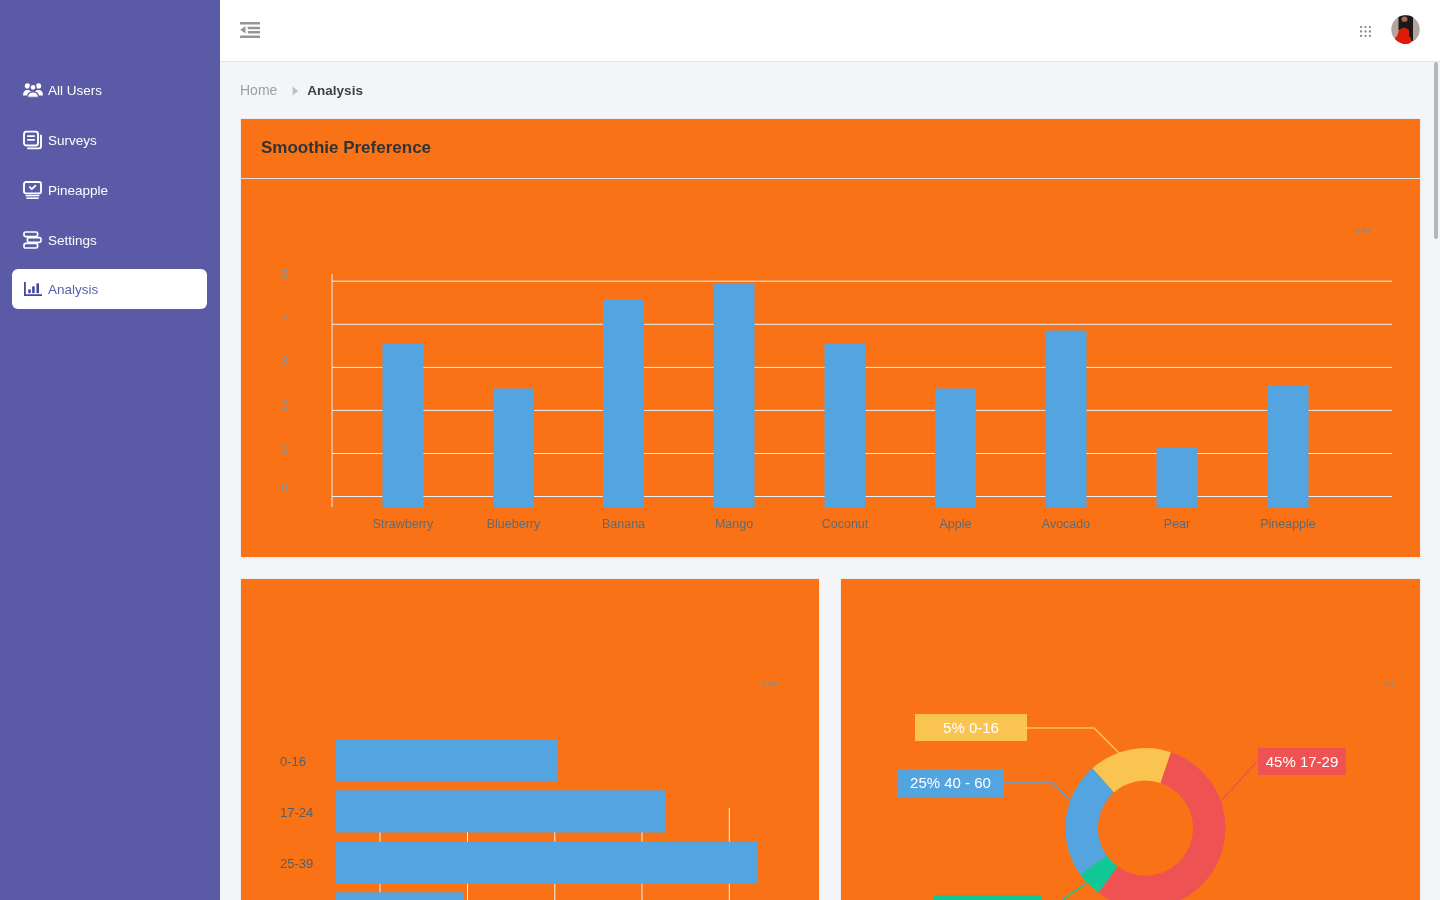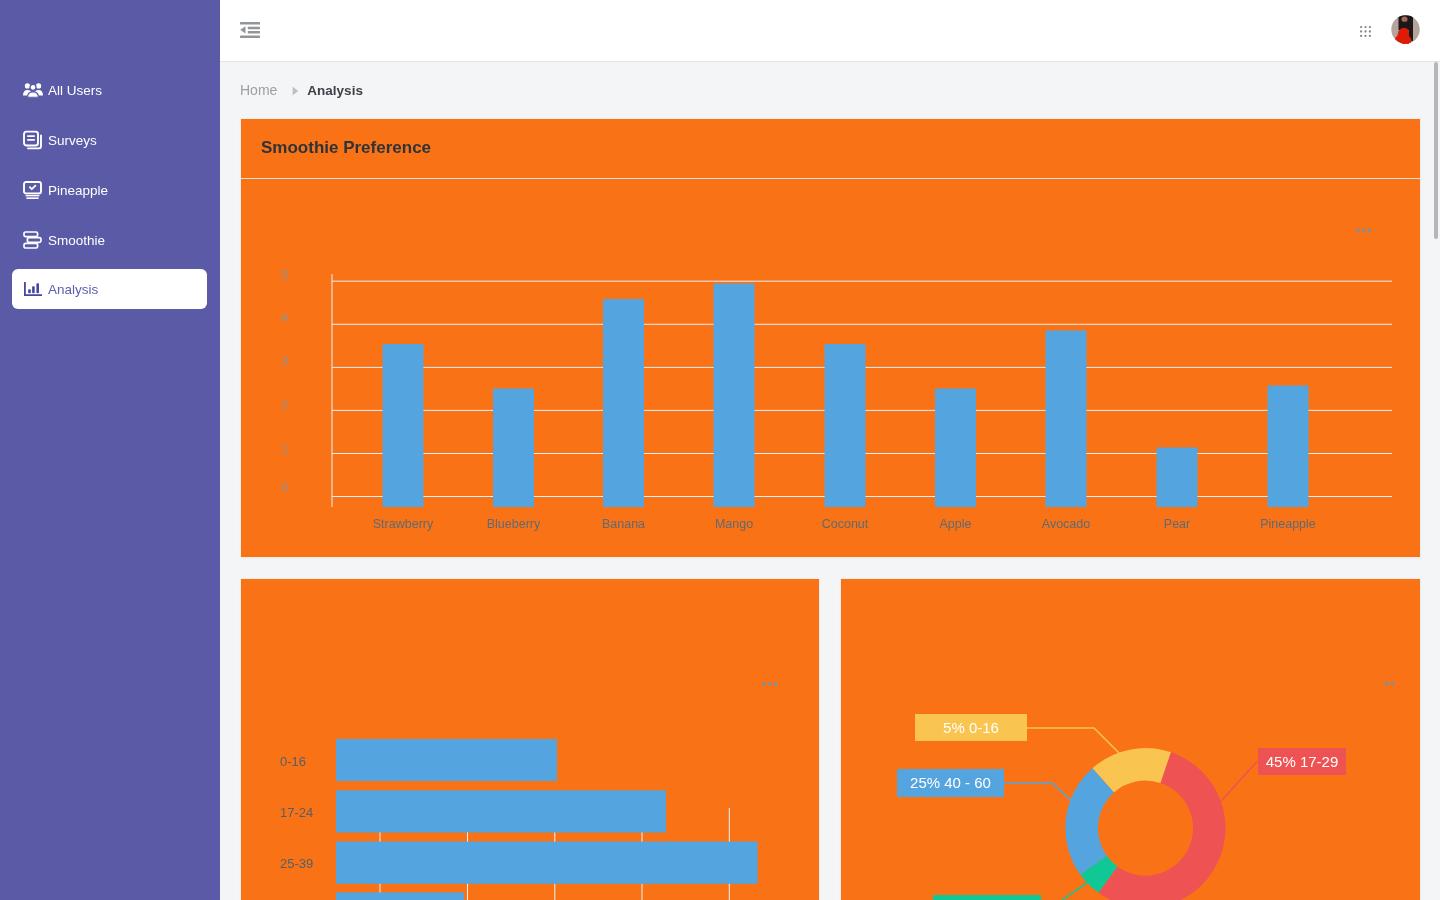--- a/index.html
+++ b/index.html
@@ -107,21 +107,21 @@
       <line x1="3.4" y1="17.2" x2="15.6" y2="17.2" stroke-width="1.6"></line>
     </svg>
     <span class="lbl">Pineapple</span>
   </div>
   <div class="mitem" style="top:220px;">
     <svg width="19" height="18" viewBox="0 0 19 18" fill="none" stroke="#ffffff">
       <rect x="1" y="1" width="13.6" height="4.6" rx="1.6" stroke-width="1.7"></rect>
       <rect x="4.4" y="6.7" width="13.6" height="4.6" rx="1.6" stroke-width="1.7"></rect>
       <rect x="1" y="12.4" width="13.6" height="4.6" rx="1.6" stroke-width="1.7"></rect>
     </svg>
-    <span class="lbl">Smoothie</span>
+    <span class="lbl">Settings</span>
   </div>
   <div id="activepill">
     <svg width="18" height="14" viewBox="0 0 18 14">
       <g fill="#4747a1">
         <path d="M0 0 L1.8 0 L1.8 12.2 L18 12.2 L18 14 L0 14 Z"></path>
         <rect x="4.2" y="7.2" width="2.6" height="4" rx="0.8"></rect>
         <rect x="8.1" y="4.2" width="2.6" height="7" rx="0.8"></rect>
         <rect x="12.4" y="1.2" width="2.6" height="10" rx="0.8"></rect>
       </g>
     </svg>

